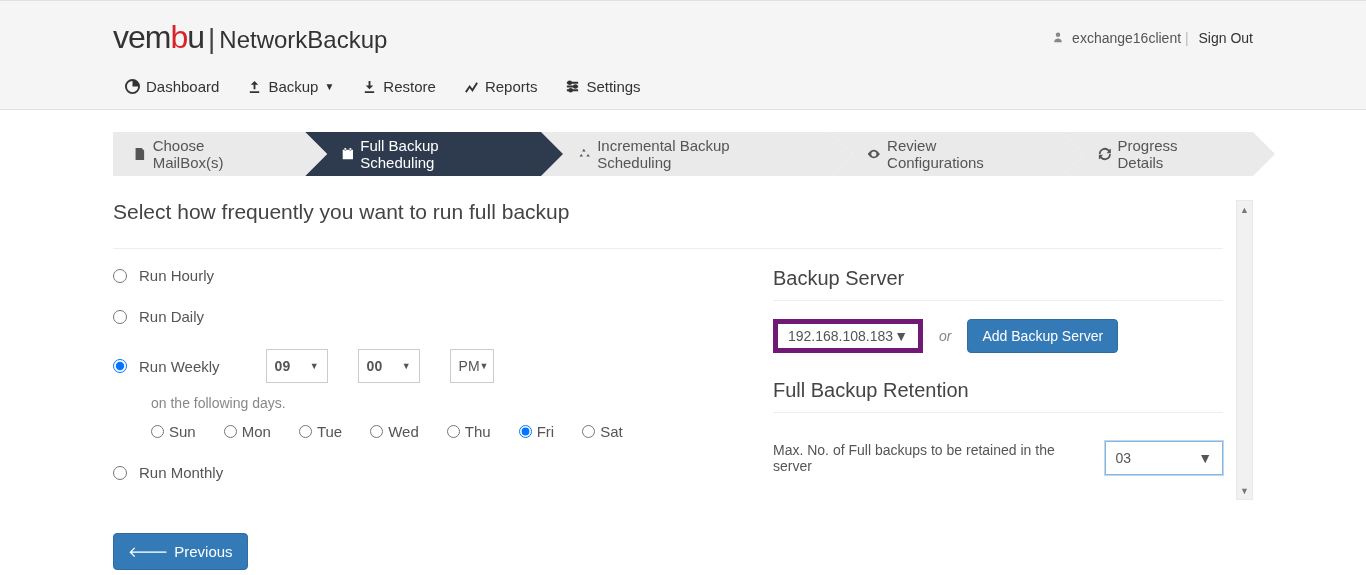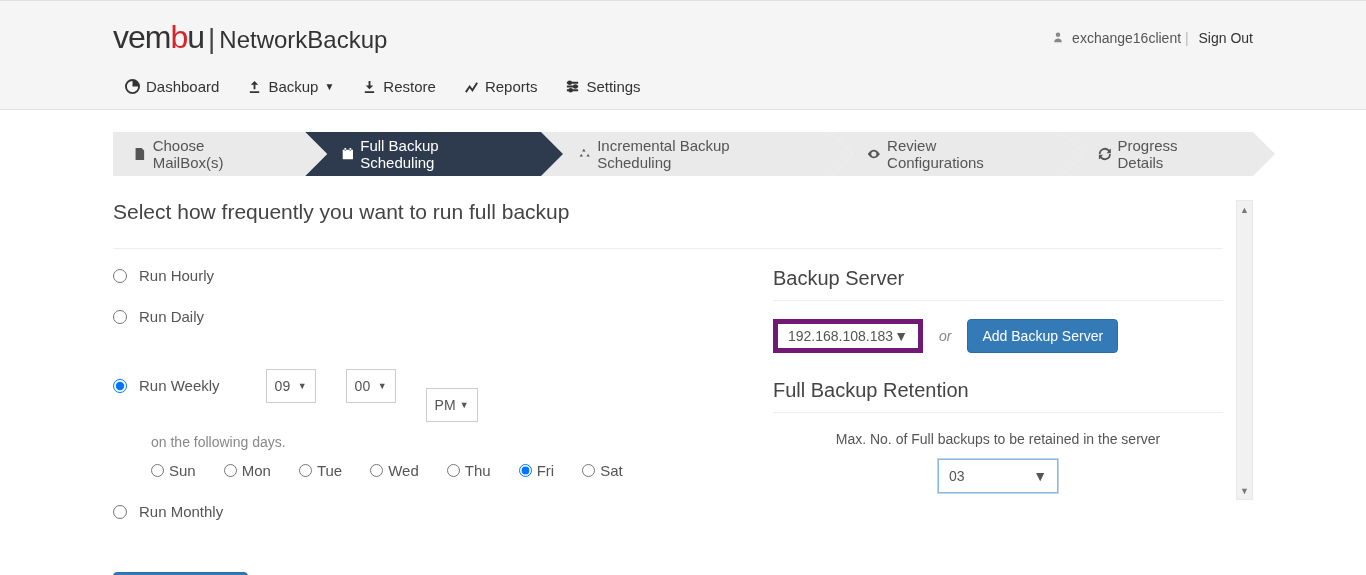--- a/index.html
+++ b/index.html
@@ -35,33 +35,33 @@
   .content { padding-right: 30px; }
   h3.section-title { font-size: 21px; font-weight: 400; color: #444; margin-bottom: 24px; }
   hr.thin { border: none; border-top: 1px solid #eee; margin: 6px 0 18px; }
   .two-col { display: flex; }
   .left-col { flex: 0 0 640px; }
   .right-col { flex: 1; padding-left: 20px; }
   .radio-row { display: flex; align-items: center; margin-bottom: 24px; color: #555; font-size: 15px; }
   .radio-row input[type=radio] { margin-right: 12px; width: 14px; height: 14px; }
   .radio-row.weekly { margin-bottom: 12px; }
   .select-box { height: 34px; border: 1px solid #ccc; background: #fff; padding: 0 8px; font-size: 14px; margin-left: 30px; display: inline-flex; align-items: center; justify-content: space-between; }
-  .select-box.small { width: 50px; }
-  .select-box.med { width: 52px; margin-top: 39px; }
+  .select-box.small { width: 62px; font-weight: bold; }
+  .select-box.med { width: 44px; }
   .select-box .tri { font-size: 9px; color: #555; }
   .subtext { margin-left: 38px; color: #888; font-size: 14px; margin-bottom: 12px; }
   .day-row { margin-left: 38px; display: flex; gap: 28px; align-items: center; margin-bottom: 24px; }
   .day-row label { display: inline-flex; align-items: center; gap: 5px; color: #555; font-size: 15px; }
   .day-row input[type=radio] { width: 13px; height: 13px; }
   h4.sub-title { font-size: 20px; font-weight: 400; color: #444; margin-bottom: 10px; }
   .server-row { display: flex; align-items: center; gap: 16px; margin-top: 18px; margin-bottom: 26px; }
   .server-select { height: 34px; border: 5px solid #701a75; width: 150px; padding: 0 10px; display: flex; align-items: center; justify-content: space-between; font-size: 14px; color: #555; background:#fff; }
   .or-text { color: #888; font-style: italic; font-size: 14px; }
   .btn-primary { background: #337ab7; color: #fff; border: 1px solid #2e6da4; border-radius: 4px; padding: 8px 14px; font-size: 14px; cursor: pointer; }
-  .retention-row { display: flex; align-items: center; gap: 12px; margin-top: 18px; color: #555; flex-direction: column; }
+  .retention-row { display: flex; align-items: center; gap: 12px; margin-top: 28px; color: #555; }
   .ret-select { height: 34px; width: 120px; border: 1px solid #8ab7e0; outline: 1px solid #bcd7f0; padding: 0 10px; display: flex; align-items: center; justify-content: space-between; font-size: 14px; background:#fff; }
   .footer-btns { display: flex; justify-content: space-between; margin-top: 28px; padding-bottom: 20px; }
   .btn-nav { background: #337ab7; color: #fff; border: 1px solid #2e6da4; border-radius: 4px; padding: 8px 14px; font-size: 15px; cursor: pointer; display: inline-flex; align-items: center; gap: 6px; }
 </style>
 </head>
 <body>
 
 <div class="topbar">
   <div class="container">
     <div class="header-row">

